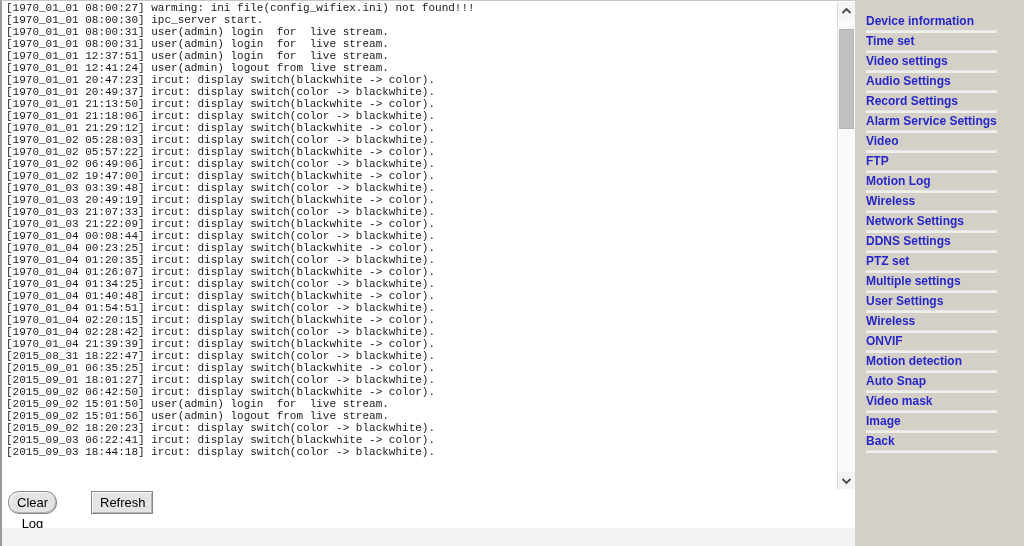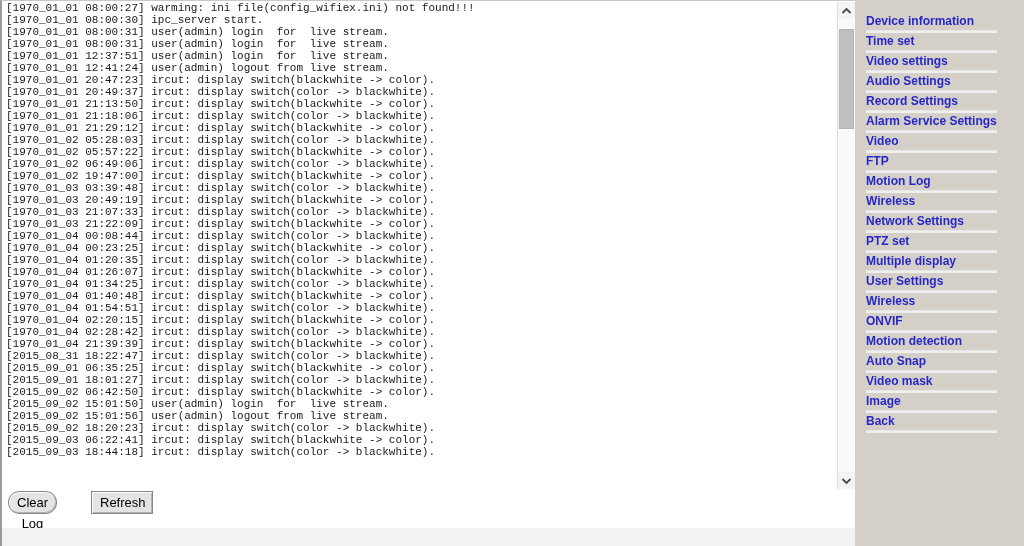--- a/index.html
+++ b/index.html
@@ -271,25 +271,29 @@
         </div>
         <div class="menu-item">
           <span class="menu-label">Wireless</span>
           <div class="menu-sep"></div>
         </div>
         <div class="menu-item">
           <span class="menu-label">Network Settings</span>
           <div class="menu-sep"></div>
         </div>
         <div class="menu-item">
+          <span class="menu-label">DDNS Settings</span>
+          <div class="menu-sep"></div>
+        </div>
+        <div class="menu-item">
           <span class="menu-label">PTZ set</span>
           <div class="menu-sep"></div>
         </div>
         <div class="menu-item">
-          <span class="menu-label">Multiple display</span>
+          <span class="menu-label">Multiple settings</span>
           <div class="menu-sep"></div>
         </div>
         <div class="menu-item">
           <span class="menu-label">User Settings</span>
           <div class="menu-sep"></div>
         </div>
         <div class="menu-item">
           <span class="menu-label">Wireless</span>
           <div class="menu-sep"></div>
         </div>

